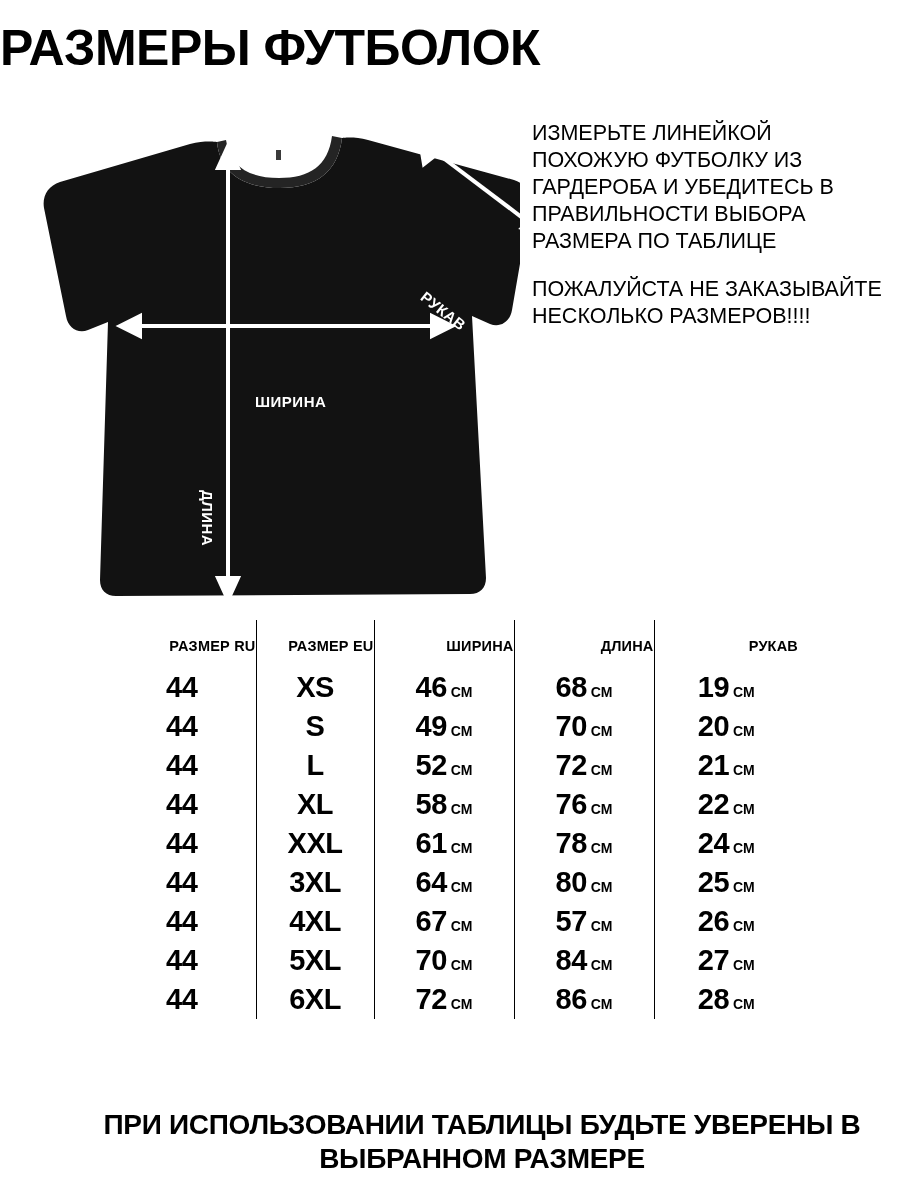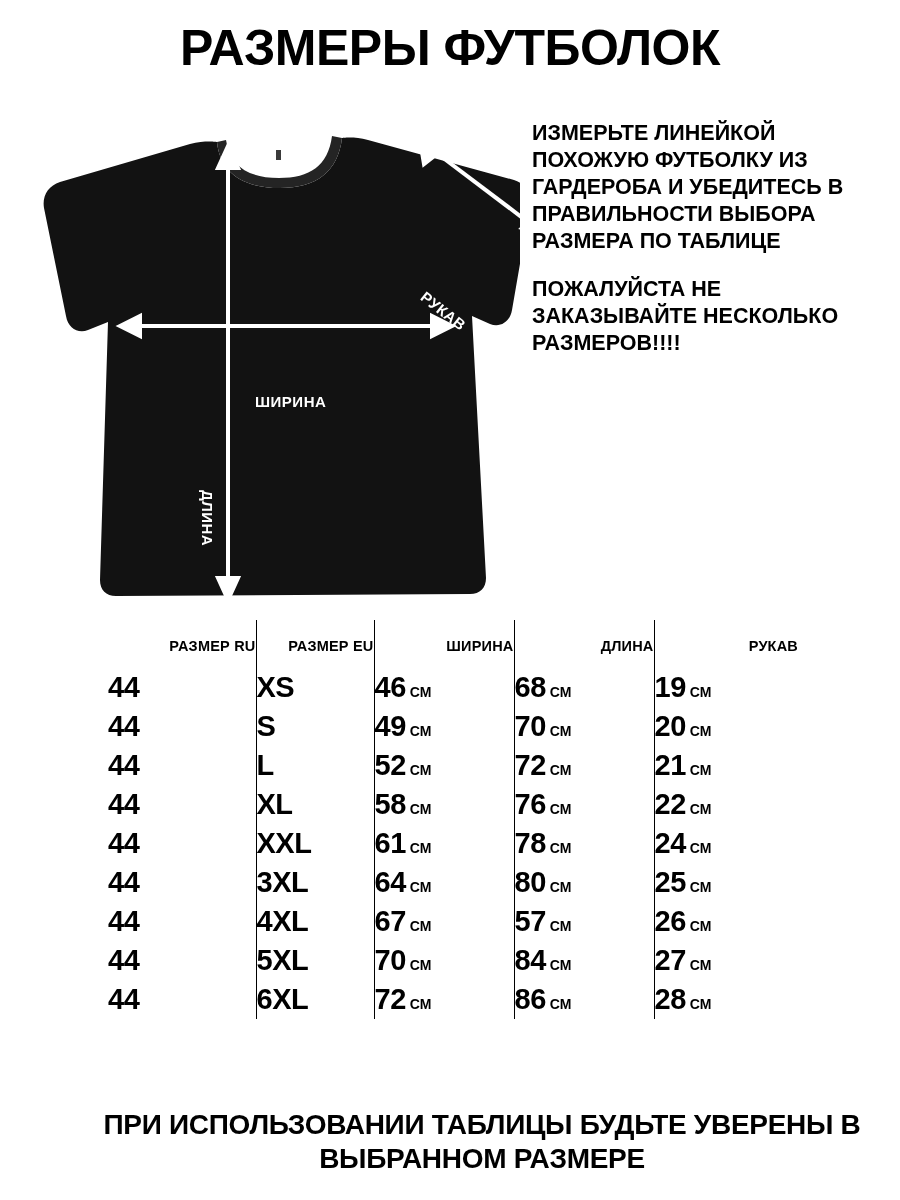--- a/index.html
+++ b/index.html
@@ -19,21 +19,20 @@
     height: 1200px;
     overflow: hidden;
   }
 
   
   .title {
     position: absolute;
     top: 22px;
     left: 0;
     width: 900px;
-    text-align: center;
     font-size: 50px;
     font-weight: bold;
     letter-spacing: -0.5px;
     line-height: 1.05;
   }
 
   
   .shirt-area {
     position: absolute;
     left: 20px;
@@ -63,21 +62,21 @@
   }
 
   
   .notes {
     position: absolute;
     left: 532px;
     top: 120px;
     width: 352px;
   }
   .note-block {
-    font-weight: bold;
+    font-weight: normal;
     line-height: 1.25;
     margin-bottom: 22px;
   }
   .note-1 { font-size: 21.5px; }
   .note-2 { font-size: 21.5px; margin-top: 19px; }
   .note-3 { font-size: 16px; line-height: 1.3; }
 
   
   .table-wrap {
     position: absolute;
@@ -93,20 +92,21 @@
   table.sizes th {
     font-size: 14.5px;
     font-weight: bold;
     padding: 18px 0 14px 0;
     text-align: right;
     border-right: 1.5px solid #000;
     letter-spacing: 0.2px;
   }
   table.sizes th:last-child { border-right: none; }
   table.sizes td {
+    text-align: center;
     border-right: 1.5px solid #000;
     padding: 3px 0;
     vertical-align: middle;
   }
   table.sizes td:last-child { border-right: none; }
 
   .cellnum {
     font-size: 29px;
     font-weight: bold;
     letter-spacing: -0.5px;

